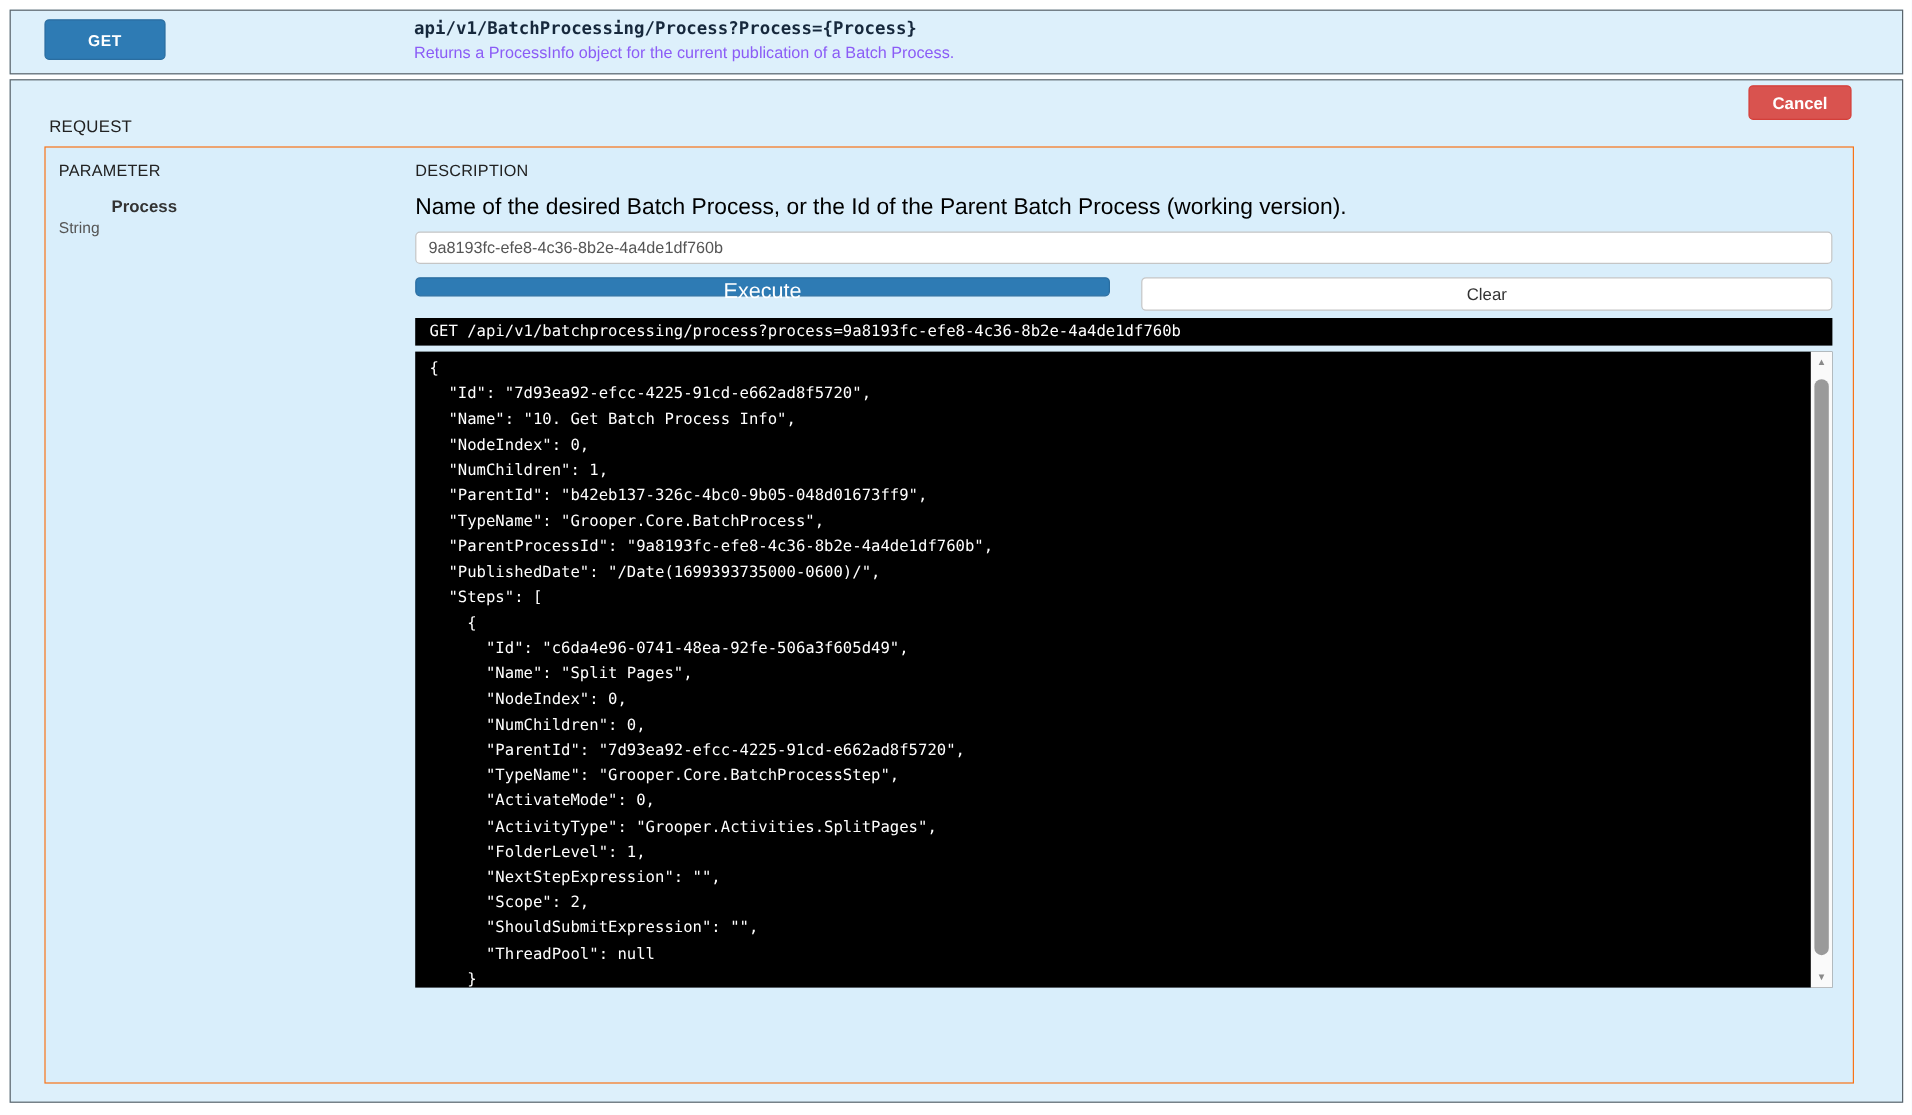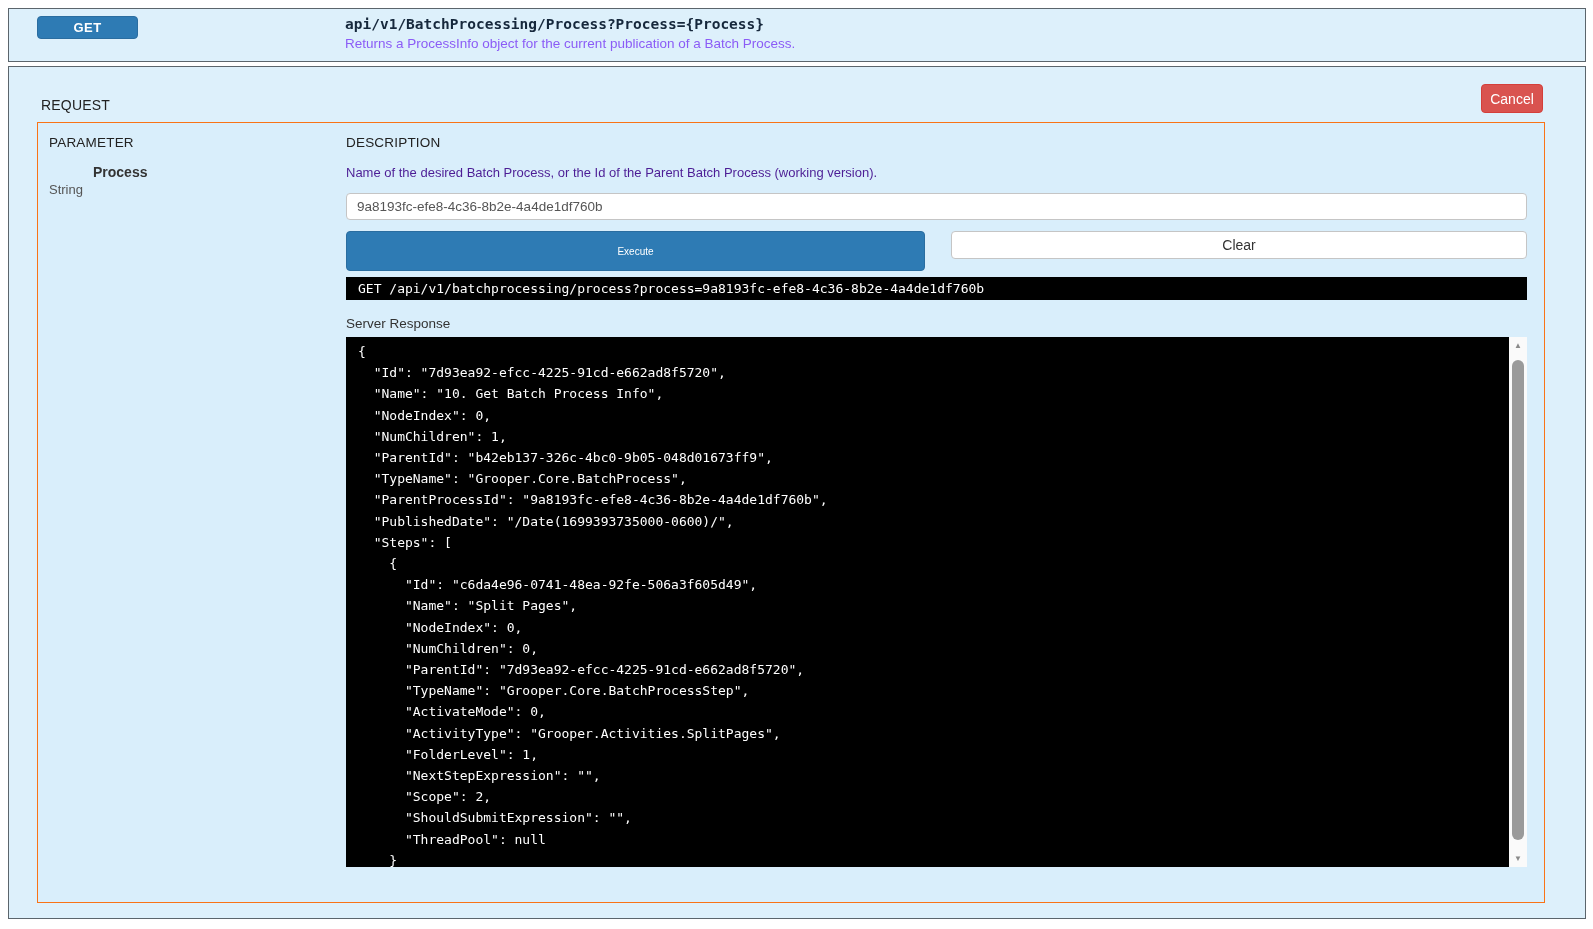--- a/index.html
+++ b/index.html
@@ -16,21 +16,21 @@
     margin: 8px 7px 0 8px;
     height: 54px;
     background: #ddf0fb;
     border: 1px solid #5b656c;
     display: flex;
     align-items: flex-start;
     padding-top: 7px;
   }
   .method-badge {
     margin-left: 28px;
-    width: 101px; height: 23px;
+    width: 101px; height: 34px;
     background: #2e7bb4;
     border: 1px solid #2a6da0;
     border-radius: 4px;
     color: #fff;
     font-size: 13px; font-weight: bold;
     display: flex; align-items: center; justify-content: center;
     letter-spacing: 0.5px;
     cursor: pointer;
   }
   .op-title { margin-left: 207px; }
@@ -43,29 +43,30 @@
 
   
   .op-body {
     margin: 4px 7px 0 8px;
     height: 853px;
     background: #ddf0fb;
     border: 1px solid #5b656c;
     position: relative;
   }
   .cancel-btn {
-    position: absolute; top: 17px; right: 42px;
-    width: 62px; height: 29px;
+    position: absolute; top: 4px; right: 42px;
+    width: 86px; height: 29px;
     background: #d9534f;
     border: 1px solid #d43f3a;
     border-radius: 4px;
     color: #fff; font-size: 14px;
     font-family: "Liberation Sans", sans-serif;
     display: flex; align-items: center; justify-content: center;
     cursor: pointer;
+    font-weight: bold;
   }
   .request-label {
     margin: 30px 0 0 32px;
     font-size: 14px; line-height: 16px;
     color: #222;
     letter-spacing: 0.2px;
   }
 
   .param-panel {
     margin: 9px 40px 0 28px;
@@ -75,40 +76,40 @@
     display: flex;
     padding-top: 12px;
   }
   .col-left  { width: 308px; padding-left: 11px; }
   .col-right { flex: 1; padding-right: 17px; }
 
   .col-header { font-size: 13.5px; color: #222; letter-spacing: 0.2px; line-height: 15px; }
   .param-name { margin-top: 14px; font-size: 14px; font-weight: bold; color: #333; line-height: 17px; padding-left: 44px; }
   .param-type { font-size: 13px; color: #555; line-height: 17px; }
 
-  .param-desc { margin-top: 14px; font-size: 13px; color: #4c1d95; line-height: 17px; }
+  .param-desc { margin-top: 14px; font-size: 19px; color: #000000; line-height: 17px; }
 
   .param-input {
     margin-top: 12px;
     width: 100%; height: 27px;
     border: 1px solid #c5c5c5;
     border-radius: 4px;
     background: #fff;
     padding: 0 10px;
     font-size: 13.5px; color: #555;
     font-family: "Liberation Sans", sans-serif;
   }
 
   .btn-row { margin-top: 11px; display: flex; }
   .execute-btn {
-    width: 579px; height: 40px;
+    width: 579px; height: 16px;
     background: #2e7bb4;
     border: 1px solid #2a6da0;
     border-radius: 4px;
-    color: #fff; font-size: 10px;
+    color: #fff; font-size: 18px;
     font-family: "Liberation Sans", sans-serif;
     cursor: pointer;
   }
   .clear-btn {
     margin-left: 26px;
     flex: 1; height: 28px;
     background: #fff;
     border: 1px solid #c5c5c5;
     border-radius: 4px;
     color: #333; font-size: 14px;
@@ -199,21 +200,20 @@
 
       <input class="param-input" type="text" value="9a8193fc-efe8-4c36-8b2e-4a4de1df760b" style="">
 
       <div class="btn-row">
         <button class="execute-btn">Execute</button>
         <button class="clear-btn">Clear</button>
       </div>
 
       <div class="url-bar">GET /api/v1/batchprocessing/process?process=9a8193fc-efe8-4c36-8b2e-4a4de1df760b</div>
 
-      <div class="mini-label">Server Response</div>
       <div class="response-box">
         <div class="response-code"><div class="code-line">{</div><div class="code-line">  "Id": "7d93ea92-efcc-4225-91cd-e662ad8f5720",</div><div class="code-line">  "Name": "10. Get Batch Process Info",</div><div class="code-line">  "NodeIndex": 0,</div><div class="code-line">  "NumChildren": 1,</div><div class="code-line">  "ParentId": "b42eb137-326c-4bc0-9b05-048d01673ff9",</div><div class="code-line">  "TypeName": "Grooper.Core.BatchProcess",</div><div class="code-line">  "ParentProcessId": "9a8193fc-efe8-4c36-8b2e-4a4de1df760b",</div><div class="code-line">  "PublishedDate": "/Date(1699393735000-0600)/",</div><div class="code-line">  "Steps": [</div><div class="code-line">    {</div><div class="code-line">      "Id": "c6da4e96-0741-48ea-92fe-506a3f605d49",</div><div class="code-line">      "Name": "Split Pages",</div><div class="code-line">      "NodeIndex": 0,</div><div class="code-line">      "NumChildren": 0,</div><div class="code-line">      "ParentId": "7d93ea92-efcc-4225-91cd-e662ad8f5720",</div><div class="code-line">      "TypeName": "Grooper.Core.BatchProcessStep",</div><div class="code-line">      "ActivateMode": 0,</div><div class="code-line">      "ActivityType": "Grooper.Activities.SplitPages",</div><div class="code-line">      "FolderLevel": 1,</div><div class="code-line">      "NextStepExpression": "",</div><div class="code-line">      "Scope": 2,</div><div class="code-line">      "ShouldSubmitExpression": "",</div><div class="code-line">      "ThreadPool": null</div><div class="code-line">    }</div></div>
         <div class="v-scrollbar">
           <div class="sb-arrow up">▲</div>
           <div class="sb-thumb"></div>
           <div class="sb-arrow down">▼</div>
         </div>
       </div>
     </div>
   </div>

